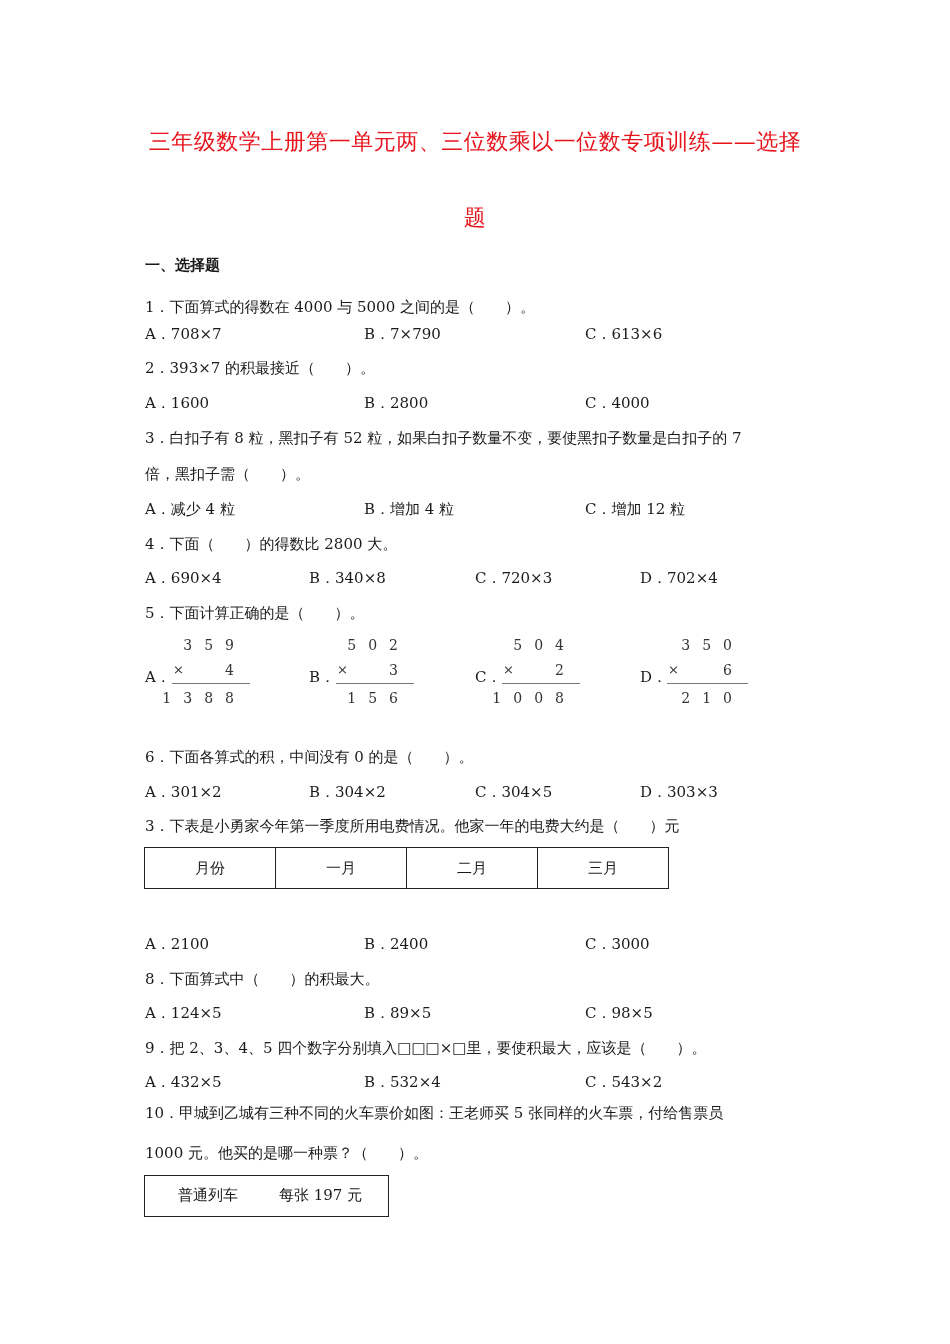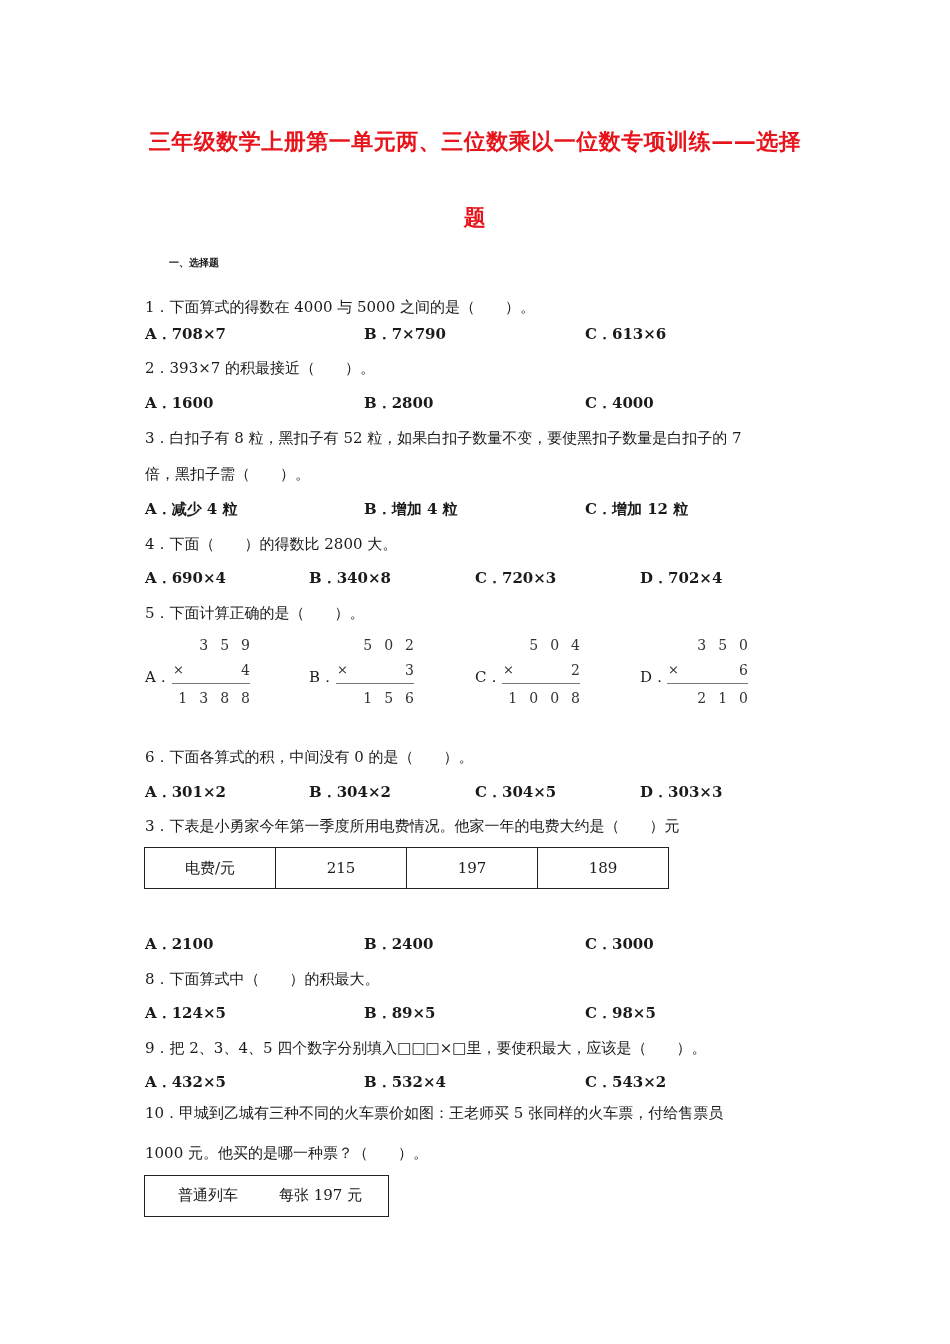--- a/index.html
+++ b/index.html
@@ -15,65 +15,63 @@
       color: #1a1a1a;
       overflow: hidden;
     }
     .title {
       position: absolute;
       left: 0;
       width: 950px;
       text-align: center;
       color: #e8141c;
       font-family: "DejaVu Sans", "Liberation Sans", sans-serif;
-      font-weight: bold;
+      font-weight: normal;
       font-size: 22px;
       letter-spacing: 0.5px;
     }
     .title.line1 { top: 127px; }
     .title.line2 { top: 203px; }
     .section {
       position: absolute;
       left: 145px;
       top: 256px;
       font-family: "DejaVu Sans", "Liberation Sans", sans-serif;
       font-weight: bold;
-      font-size: 10px;
-      margin-left: 24px;
+      font-size: 15px;
     }
     .line {
       position: absolute;
       left: 145px;
       font-size: 15px;
       white-space: nowrap;
     }
     .opt {
       position: absolute;
       font-size: 15px;
       white-space: nowrap;
-      font-weight: bold;
     }
     
     .calc {
       position: absolute;
       width: 88px;
       height: 72px;
       font-size: 14px;
       color: #333;
     }
     .calc .label {
       position: absolute;
       left: 0;
       top: 31px;
       font-size: 15px;
       color: #1a1a1a;
     }
     .calc .top, .calc .mul, .calc .res {
       position: absolute;
-      right: 0;
+      right: 16px;
       letter-spacing: 12px;
       margin-right: -12px;
       text-align: center;
     }
     .calc .top { top: 0; }
     .calc .mul { top: 25px; }
     .calc .res { top: 53px; }
     .calc .times {
       position: absolute;
       left: 28px;
@@ -188,25 +186,25 @@
 
 <div class="line" style="top:748px">6．下面各算式的积，中间没有 0 的是（　　）。</div>
 <div class="opt" style="left:145px; top:783px">A．301×2</div>
 <div class="opt" style="left:309px; top:783px">B．304×2</div>
 <div class="opt" style="left:475px; top:783px">C．304×5</div>
 <div class="opt" style="left:640px; top:783px">D．303×3</div>
 
 <div class="line" style="top:817px">3．下表是小勇家今年第一季度所用电费情况。他家一年的电费大约是（　　）元</div>
 <table class="fee">
   <tbody>
-  <tr>
-    <td>电费/元</td>
-    <td>215</td>
-    <td>197</td>
-    <td>189</td>
+      <tr>
+    <td>月份</td>
+    <td>一月</td>
+    <td>二月</td>
+    <td>三月</td>
   </tr>
 </tbody>
   </table>
 <div class="opt" style="left:145px; top:935px">A．2100</div>
 <div class="opt" style="left:364px; top:935px">B．2400</div>
 <div class="opt" style="left:585px; top:935px">C．3000</div>
 
 <div class="line" style="top:970px">8．下面算式中（　　）的积最大。</div>
 <div class="opt" style="left:145px; top:1004px">A．124×5</div>
 <div class="opt" style="left:364px; top:1004px">B．89×5</div>

